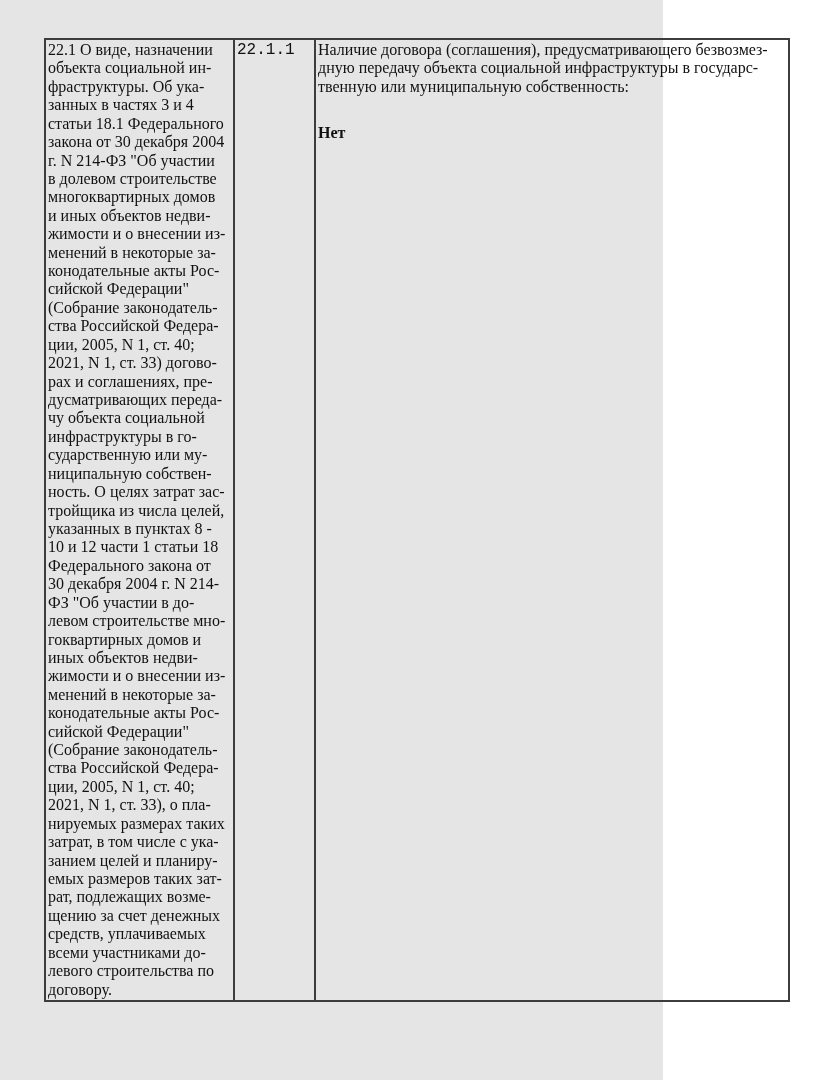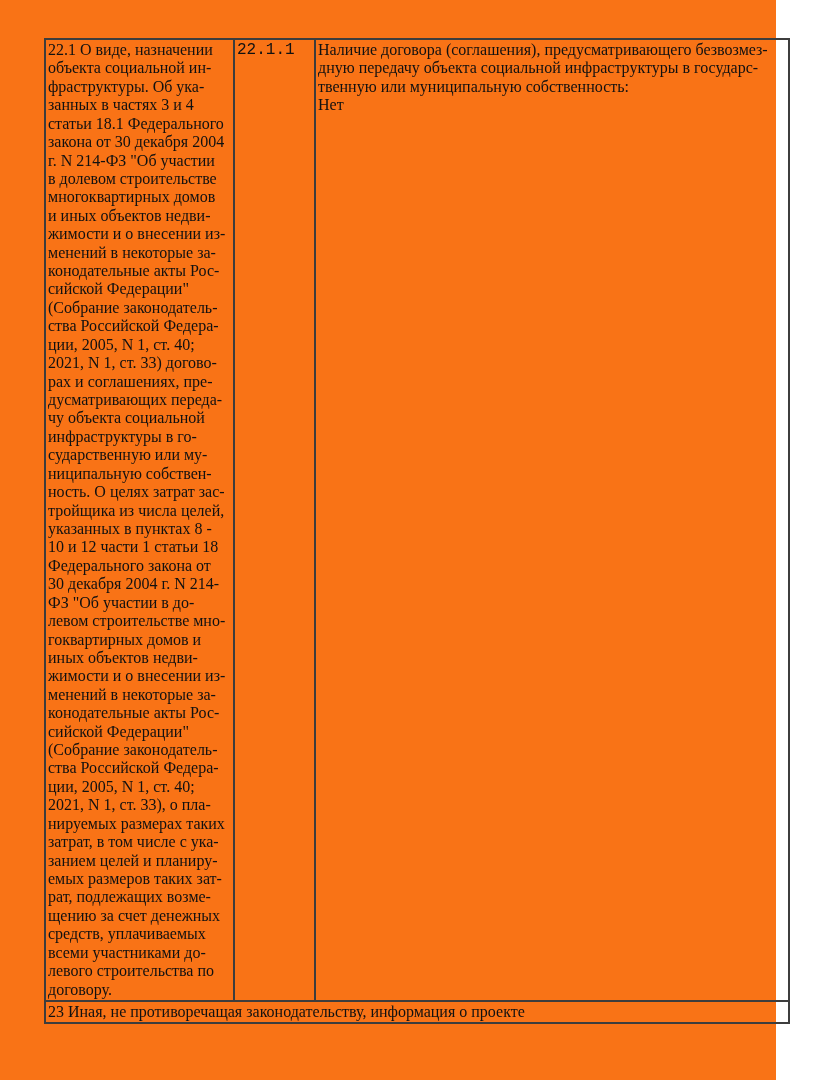--- a/index.html
+++ b/index.html
@@ -2,23 +2,23 @@
 <html lang="ru"><head>
 <meta charset="utf-8">
 <style>
   html, body {
     margin: 0;
     padding: 0;
     background: #ffffff;
   }
   .page {
     position: relative;
-    width: 776px;
+    width: 663px;
     height: 1080px;
-    background: #f97316;
+    background: #e5e5e5;
     font-family: "Liberation Serif", "DejaVu Serif", serif;
     color: #111111;
   }
   table.decl {
     position: absolute;
     left: 44px;
     top: 38px;
     width: 744px;
     border-collapse: collapse;
     table-layout: fixed;
@@ -42,21 +42,22 @@
     font-family: Liberation Mono, monospace;
   }
   td.cell-value {
     vertical-align: middle;
     padding-left: 3px;
   }
   .value-text {
     white-space: pre-line;
   }
   .value-answer {
-    font-weight: normal;
+    font-weight: bold;
+    margin-top: 28px;
   }
   td.cell-section {
     height: 16px;
     padding: 0 2px 1px 2px;
     vertical-align: middle;
     white-space: nowrap;
   }
 </style>
 </head>
 <body>
@@ -123,18 +124,15 @@
 левого строительства по
 договору.</td>
         <td class="cell-code">22.1.1</td>
         <td class="cell-value">
           <div class="value-text">Наличие договора (соглашения), предусматривающего безвозмез-
 дную передачу объекта социальной инфраструктуры в государс-
 твенную или муниципальную собственность:</div>
           <div class="value-answer">Нет</div>
         </td>
       </tr>
-      <tr>
-        <td class="cell-section" colspan="3">23 Иная, не противоречащая законодательству, информация о проекте</td>
-      </tr>
     </tbody>
   </table>
 </div>
 
 </body></html>

